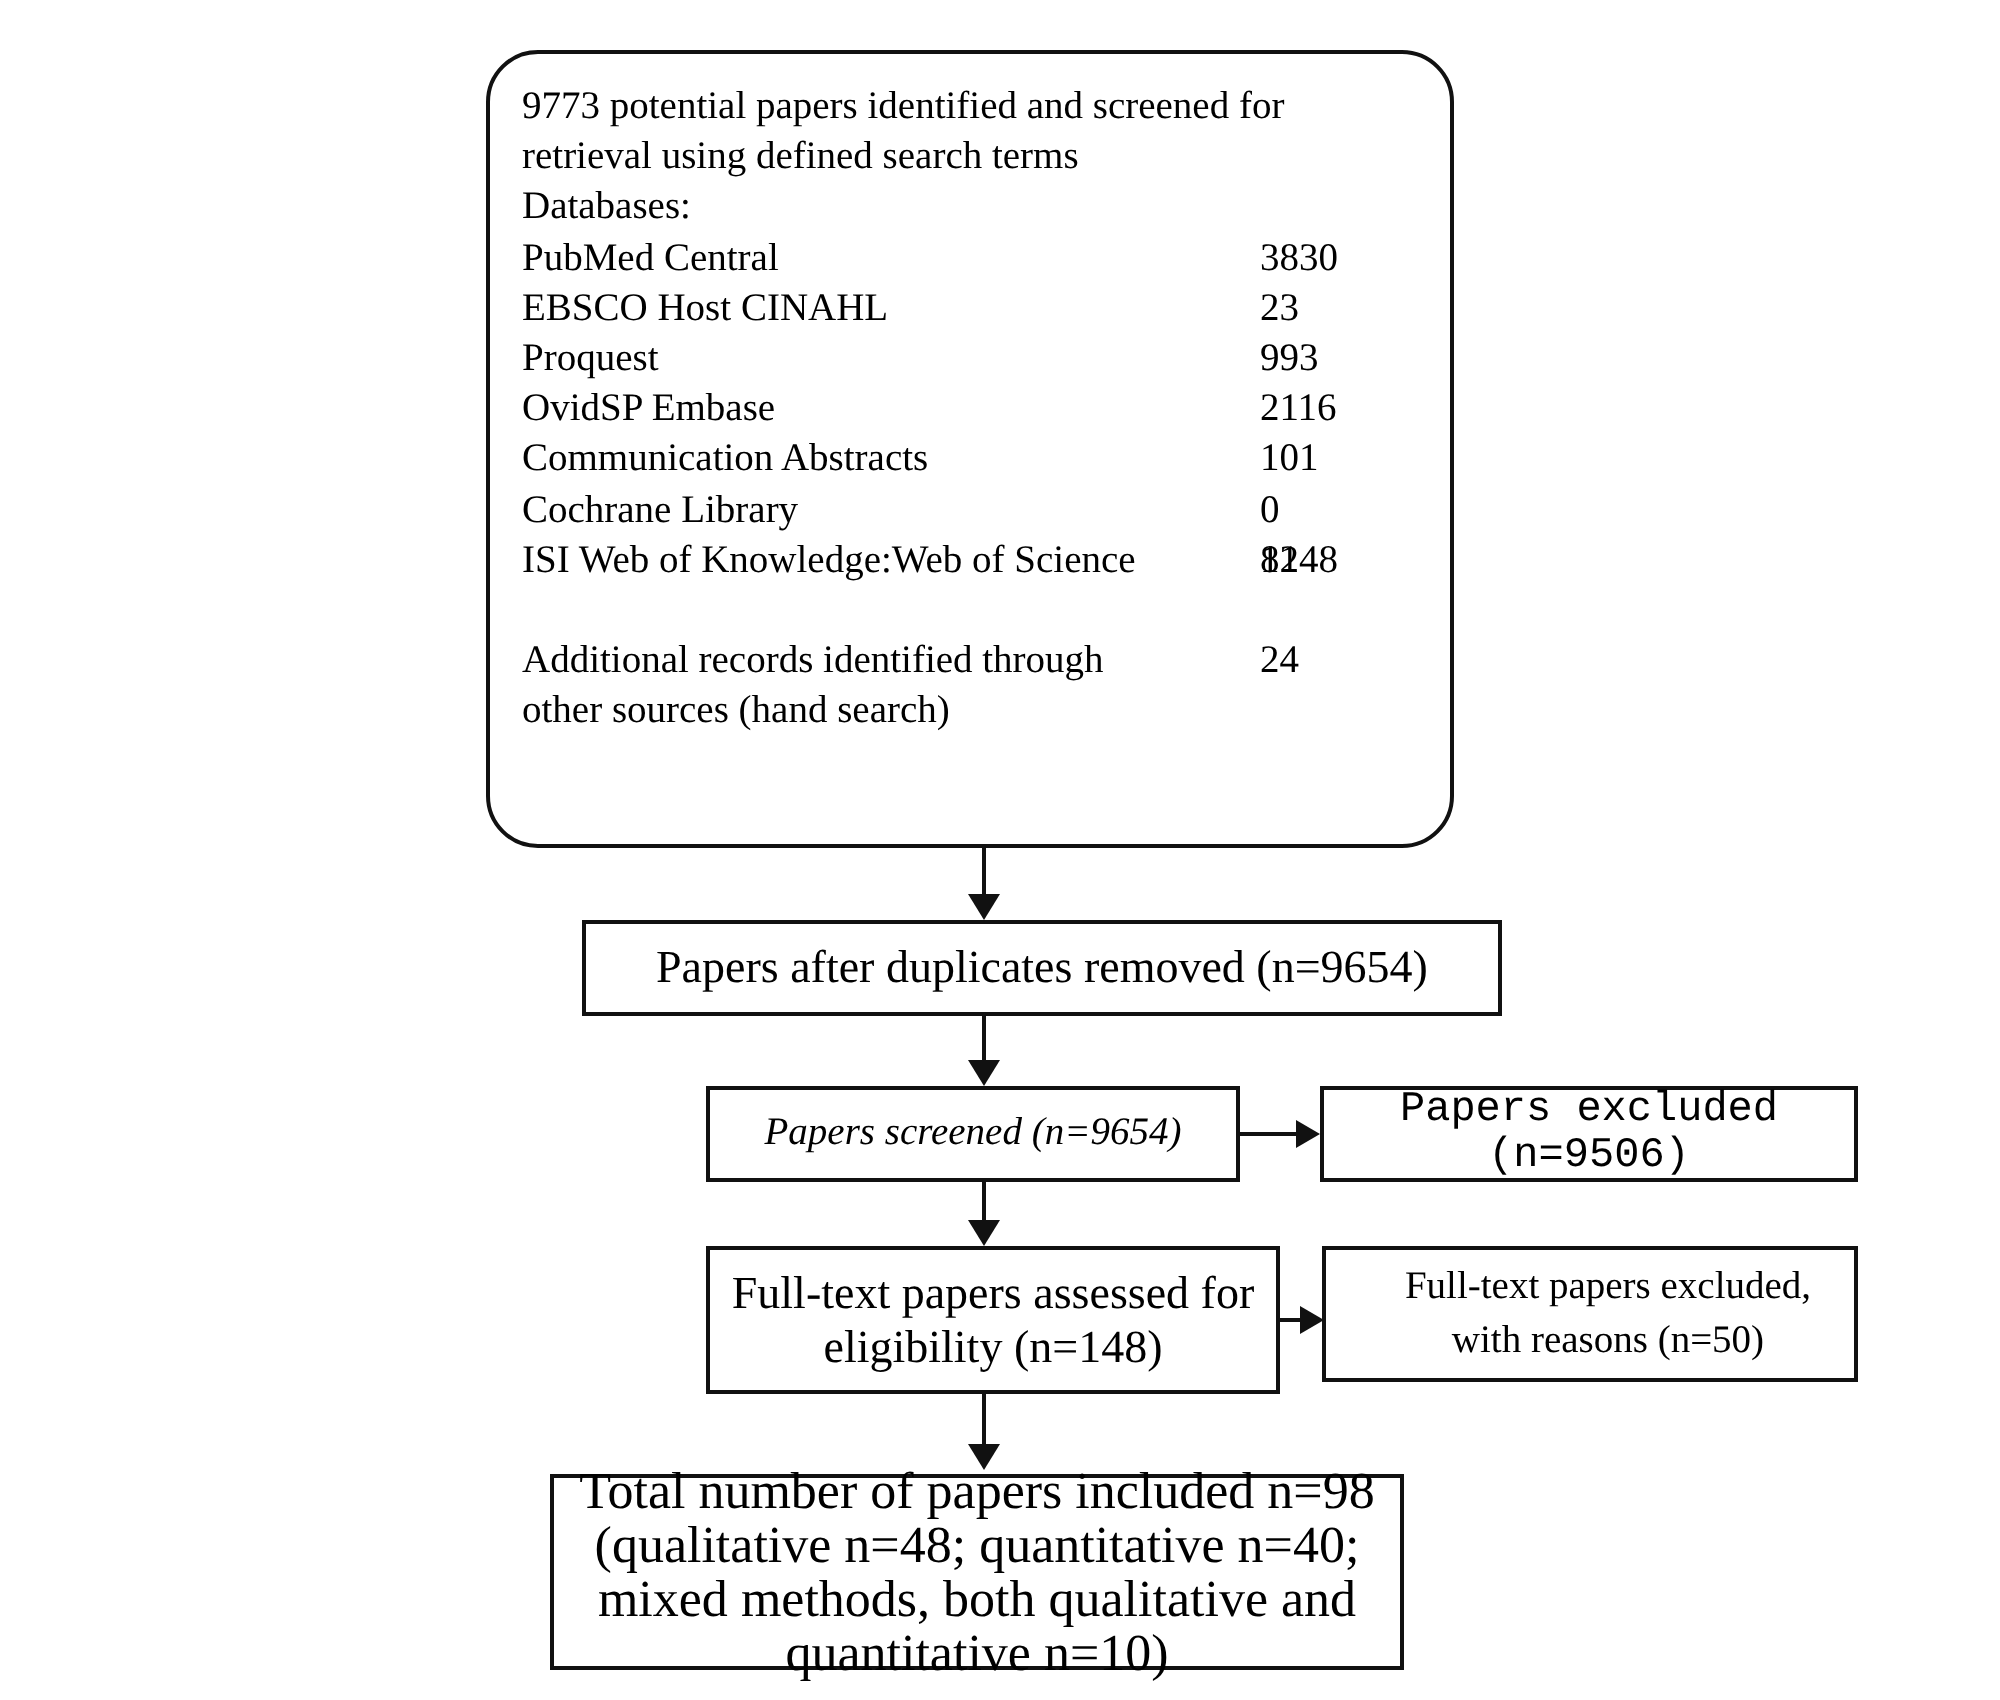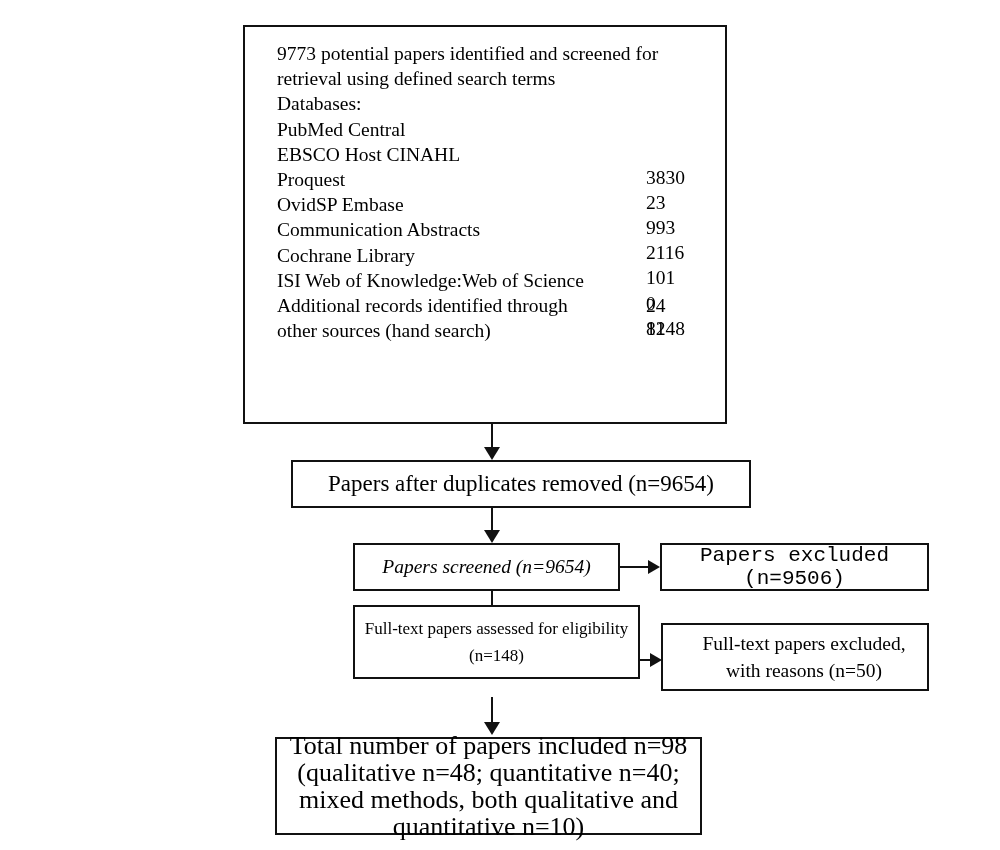--- a/index.html
+++ b/index.html
@@ -30,40 +30,41 @@
     align-items: center;
     justify-content: center;
     text-align: center;
   }
   
   #box-identification {
     left: 243px;
     top: 25px;
     width: 484px;
     height: 399px;
-    padding: 14px 16px 10px 32px;
+    padding: 14px 16px 10px 16px;
+    border-radius: 26px;
   }
   .ident-head {
     font-size: 19.5px;
     line-height: 25.2px;
   }
   .db-row {
     position: relative;
     font-size: 19.5px;
     line-height: 25.2px;
     white-space: nowrap;
   }
   .db-count {
     position: absolute;
     left: 369px;
     top: 0;
-    margin-top: 48px;
   }
   .extra-block {
     position: relative;
+    margin-top: 25px;
     font-size: 19.5px;
     line-height: 25.2px;
   }
   .extra-count {
     position: absolute;
     left: 369px;
     top: 0;
   }
   
   #box-duplicates {
@@ -84,24 +85,24 @@
   #box-excluded-screened {
     left: 660px;
     top: 543px;
     width: 269px;
     height: 48px;
     font-size: 21px;
     font-family: Liberation Mono, monospace;
   }
   #box-eligibility {
     left: 353px;
-    top: 605px;
+    top: 623px;
     width: 287px;
     height: 74px;
-    font-size: 17px;
+    font-size: 23px;
     line-height: 27px;
     justify-content: center;
   }
   #box-excluded-fulltext {
     left: 661px;
     top: 623px;
     width: 268px;
     height: 68px;
     font-size: 19.5px;
     line-height: 27px;

